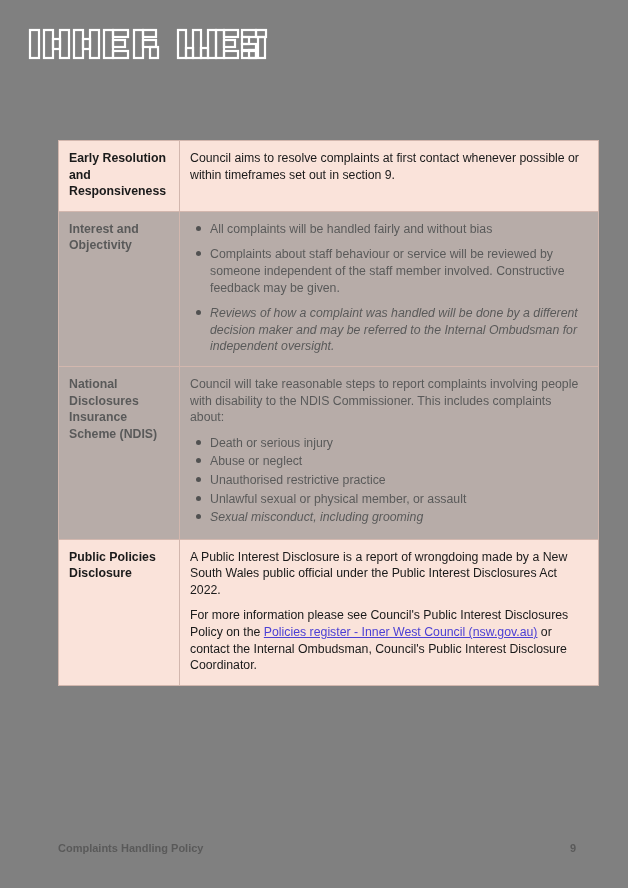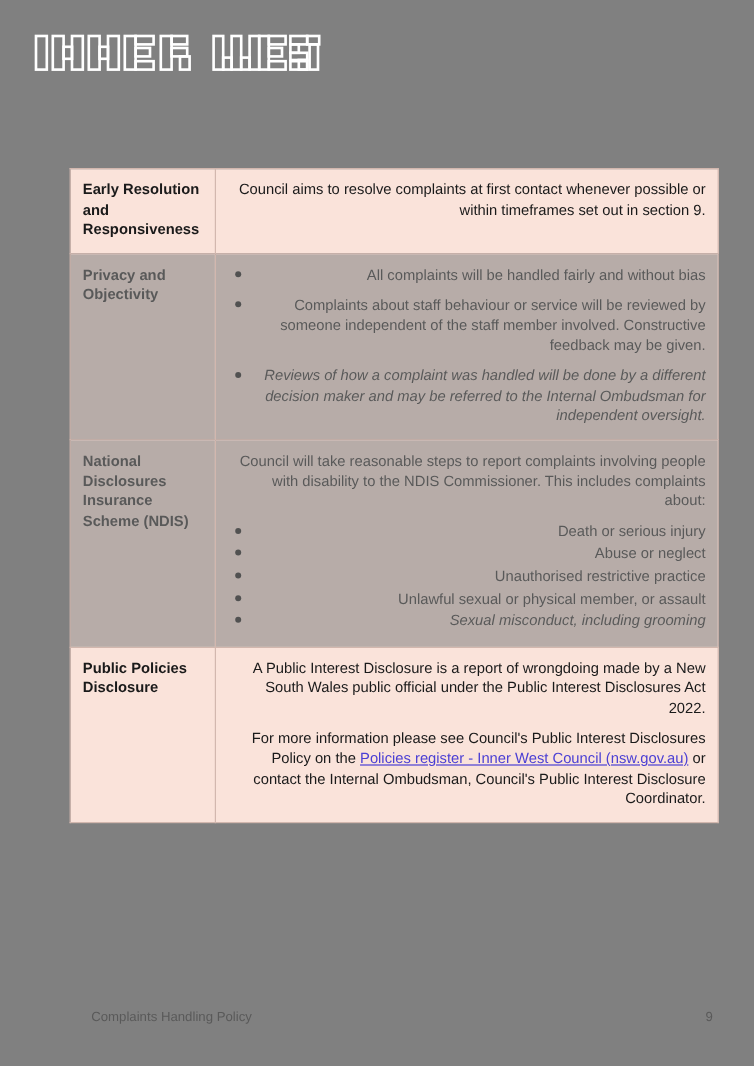--- a/index.html
+++ b/index.html
@@ -54,21 +54,21 @@
     vertical-align: top;
     padding: 9px 10px 11px 10px;
     font-size: 12.3px;
     line-height: 1.35;
     color: #1a1a1a;
   }
   td.label {
     width: 100px;
     font-weight: bold;
   }
-  td.body { width: 398px; text-align: right; }
+  td.body { width: 398px; }
 
   td.body p { margin: 0 0 9px 0; }
   td.body p:last-child { margin-bottom: 0; }
 
   td.body ul {
     margin: 0;
     padding-left: 18px;
     list-style: none;
   }
   td.body ul li {
@@ -94,30 +94,30 @@
   .faded td.label, .faded td.body { color: #2b2b2b; }
 
   a.doc-link {
     color: #4b3fd4;
     text-decoration: underline;
   }
 
   
   .footer {
     position: absolute;
-    left: 76px;
+    left: 58px;
     top: 842px;
     width: 518px;
     display: flex;
     justify-content: space-between;
     align-items: baseline;
     font-size: 11px;
     color: #3a3a3a;
     opacity: 0.55;
-    font-weight: normal;
+    font-weight: bold;
   }
 </style>
 </head>
 <body>
 
 <div class="logo-wrap">
   <svg class="logo-svg" width="240" height="44" viewBox="0 0 240 44">
     <g fill="none" stroke="#ffffff" stroke-width="2.2">
 
       <rect x="2" y="8" width="9" height="28"></rect>
@@ -170,21 +170,21 @@
     <tbody>
 
       <tr>
         <td class="label">Early Resolution and Responsiveness</td>
         <td class="body">
           <p>Council aims to resolve complaints at first contact whenever possible or within timeframes set out in section 9.</p>
         </td>
       </tr>
 
       <tr class="faded">
-        <td class="label">Privacy and Objectivity</td>
+        <td class="label">Interest and Objectivity</td>
         <td class="body">
           <ul>
             <li>All complaints will be handled fairly and without bias</li>
             <li>Complaints about staff behaviour or service will be reviewed by someone independent of the staff member involved. Constructive feedback may be given.</li>
             <li>Reviews of how a complaint was handled will be done by a different decision maker and may be referred to the Internal Ombudsman for independent oversight.</li>
           </ul>
         </td>
       </tr>
 
 

